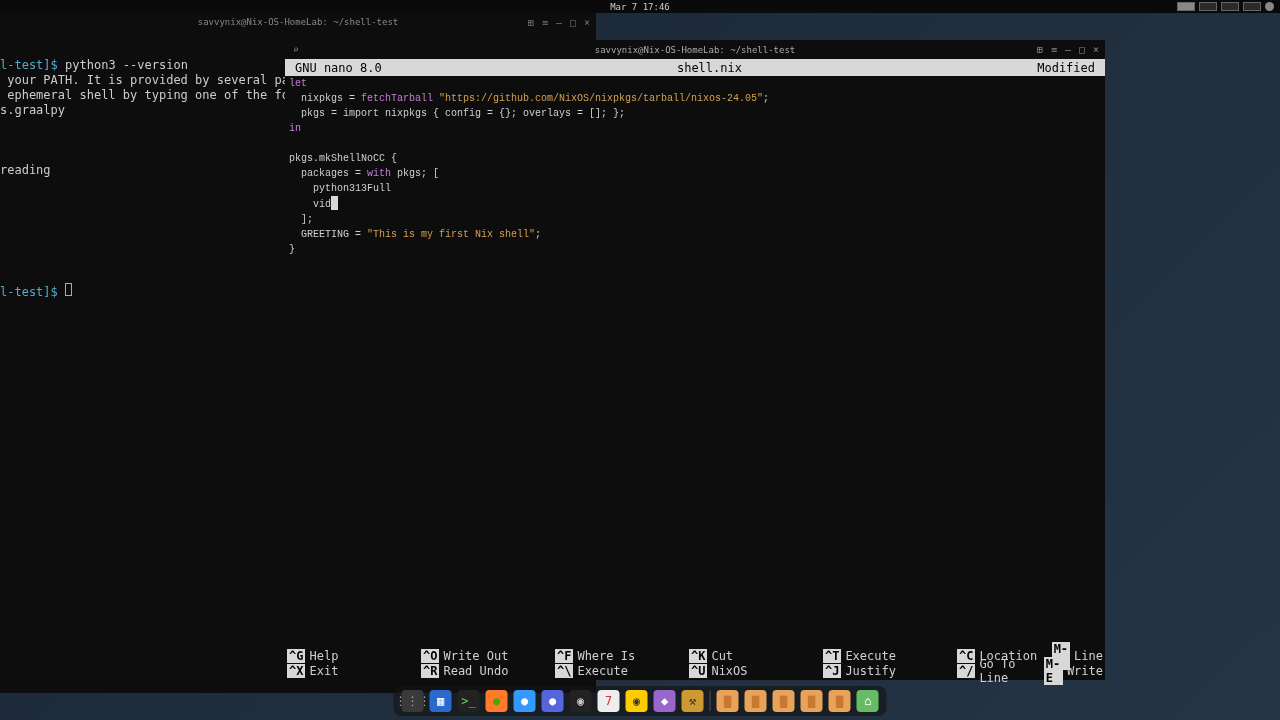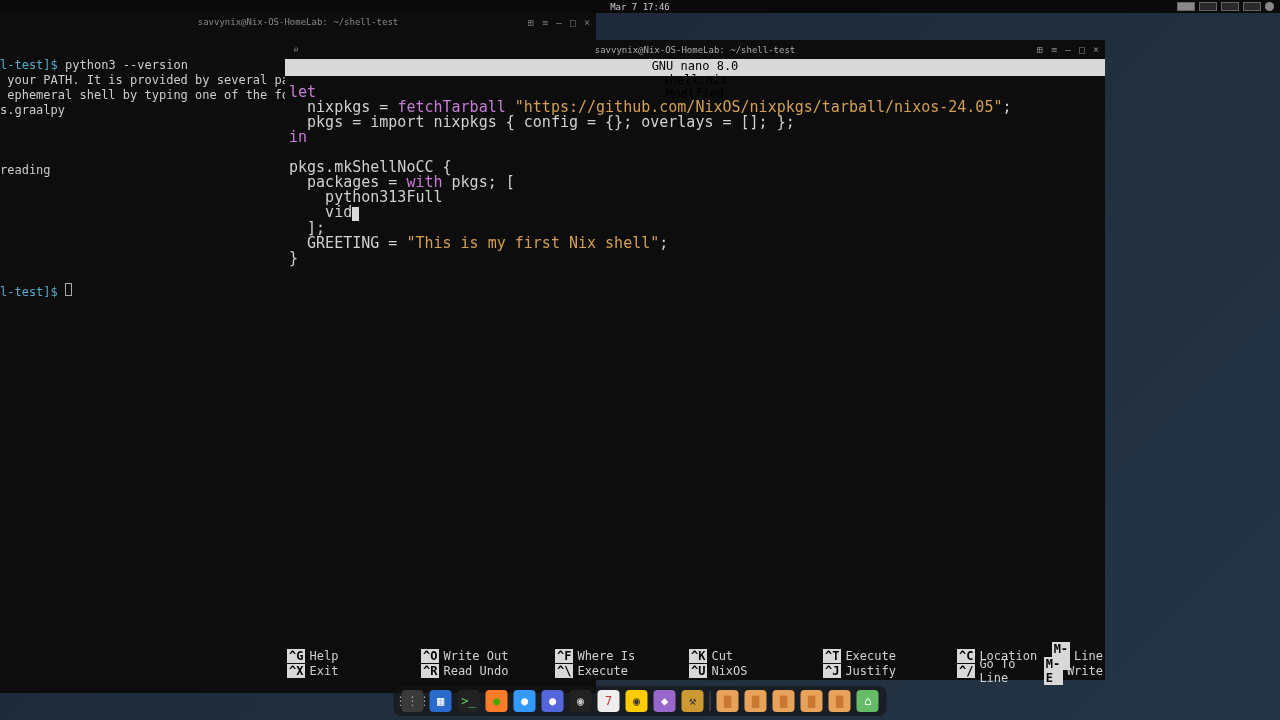--- a/index.html
+++ b/index.html
@@ -82,33 +82,33 @@
   position:relative;
   color:#aaa; font-size:9px;
 }
 .editor-titlebar .left-ico { position:absolute; left:8px; color:#888; font-size:10px;}
 .editor-titlebar .right-icos { position:absolute; right:6px; display:flex; gap:8px; color:#888; font-size:10px;}
 .nano-header {
   height:17px; background:#d8d8d8; color:#000;
   display:flex; align-items:center;
   font-size:12px;
   padding:0 10px;
-  flex-direction:column;
 }
 .nano-header .left { flex:0 0 auto; }
-.nano-header .mid { flex:1; text-align:left; }
+.nano-header .mid { flex:1; text-align:center; }
 .nano-header .right { flex:0 0 auto; }
 .editor-body {
   flex:1;
-  padding:9px 4px;
-  font-size:15px;
+  padding:0 4px;
+  font-size:10px;
   line-height:15px;
   color:#d0d0d0;
   white-space:pre;
   overflow:hidden;
+  font-family:Liberation Mono, monospace;
 }
 .kw { color:#c77dd8; }
 .str { color:#d4a050; }
 .cursor-block {
   display:inline-block; width:7px; height:14px;
   background:#d8d8d8; vertical-align:text-bottom;
 }
 .nano-footer {
   display:grid;
   grid-template-columns:repeat(6,1fr);

